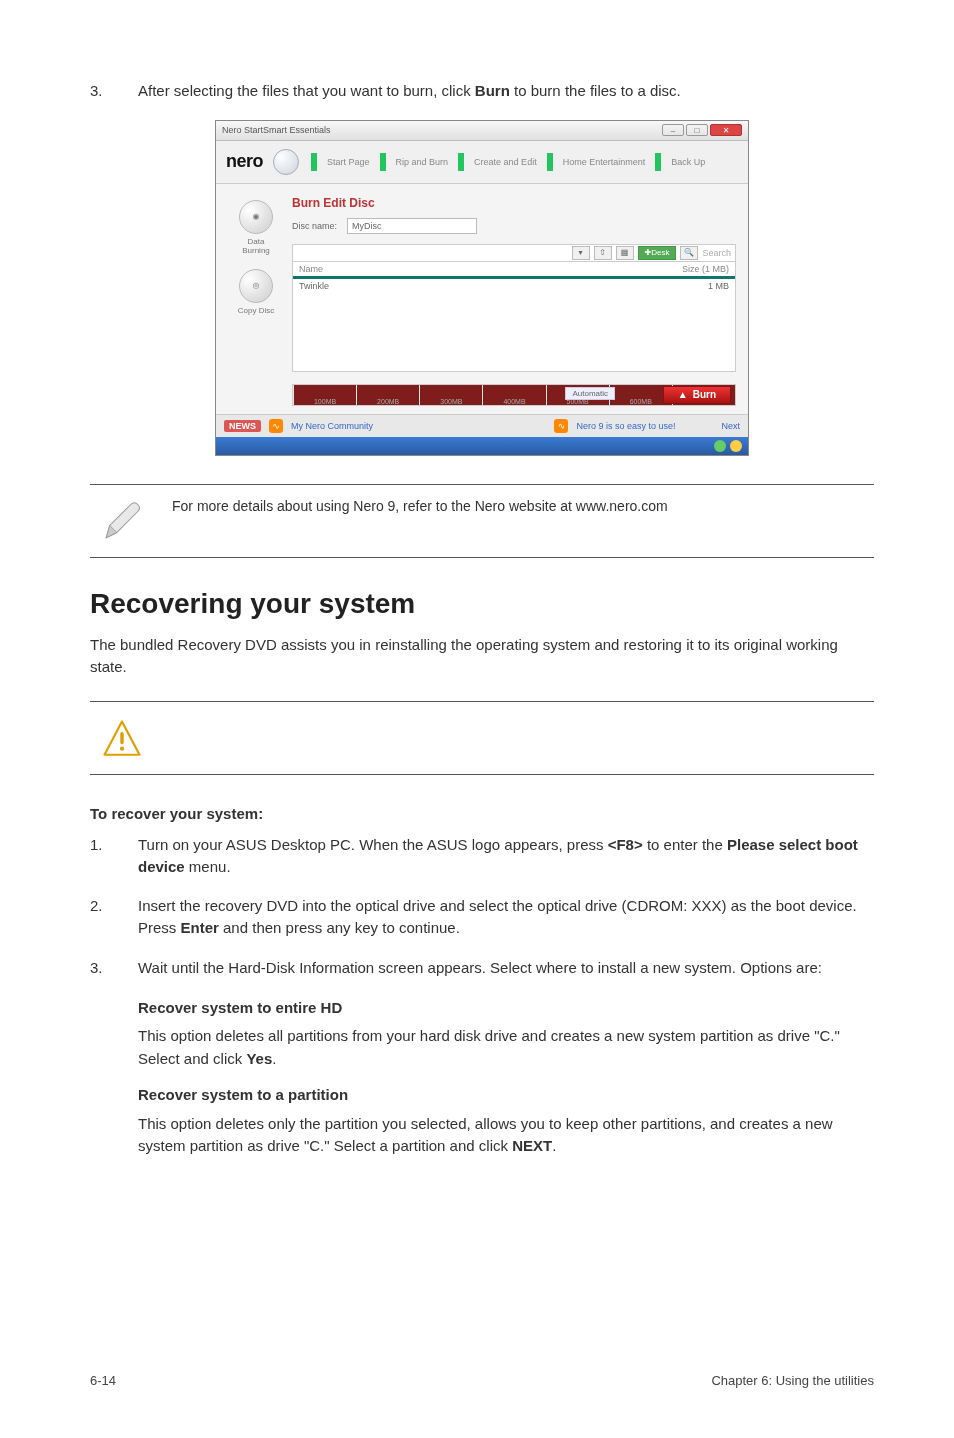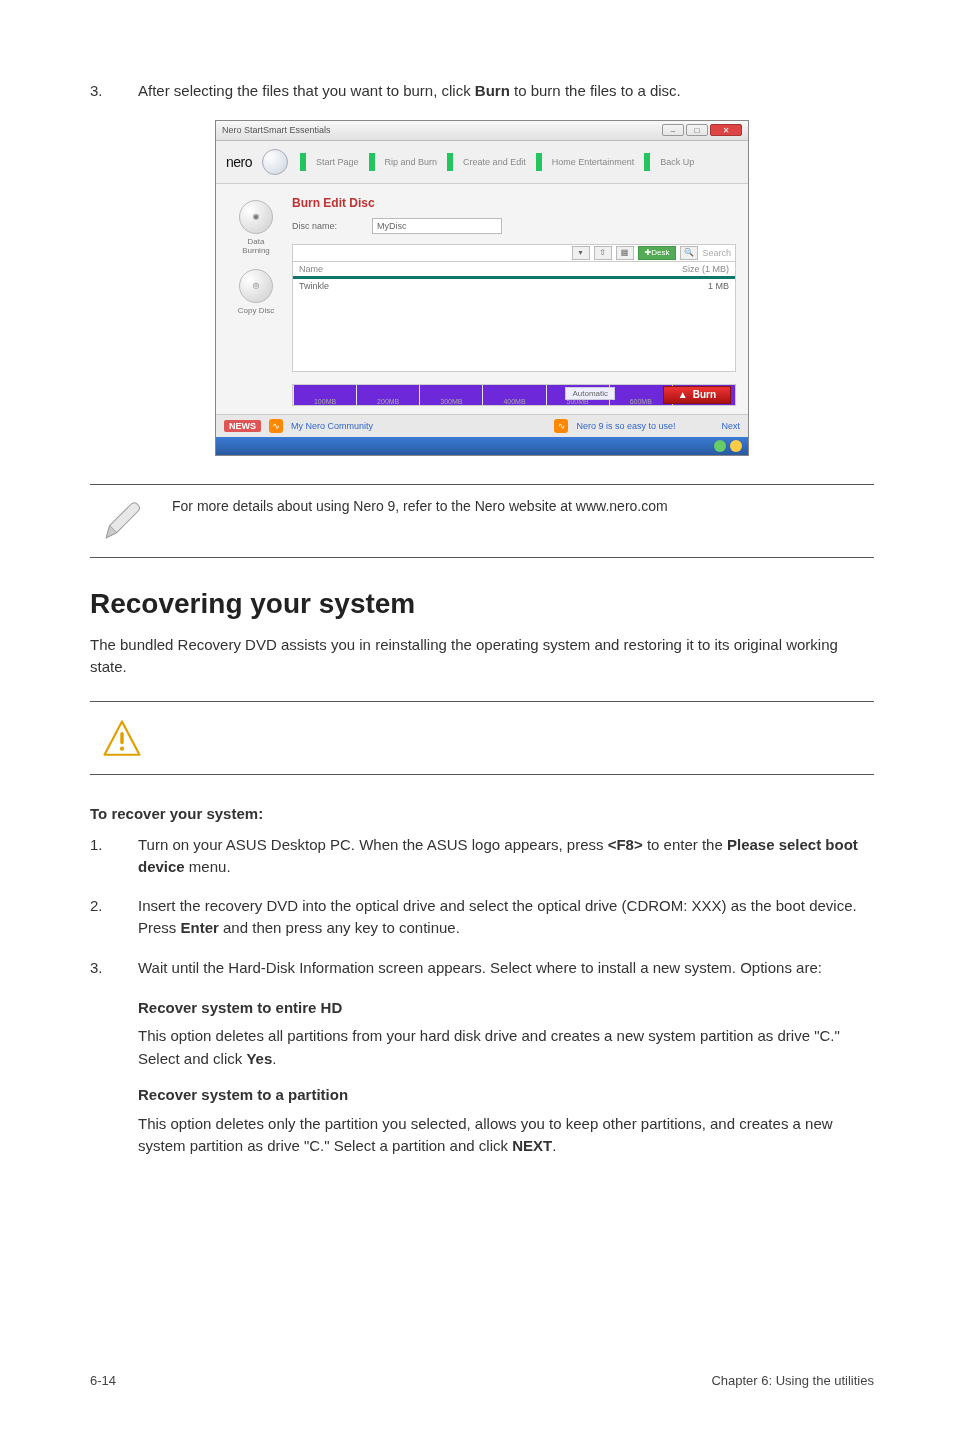--- a/index.html
+++ b/index.html
@@ -11,38 +11,38 @@
   .bold { font-weight: bold; }
   .screenshot-wrap { display: flex; justify-content: center; margin: 10px 0 28px; }
 
   
   .nero { width: 534px; border: 1px solid #888; background: #eaeaea; font-size: 10px; color: #666; position: relative; }
   .titlebar { height: 20px; background: linear-gradient(#f8f8f8,#e0e0e0); border-bottom: 1px solid #bbb; display: flex; align-items: center; padding: 0 6px; font-size: 9px; color: #555; }
   .titlebar .wbtns { margin-left: auto; display: flex; gap: 2px; }
   .wbtn { width: 22px; height: 12px; border: 1px solid #999; border-radius: 2px; font-size: 8px; display:flex; align-items:center; justify-content:center; }
   .wbtn.close { background: #d44; color:#fff; border-color:#a33; width: 32px; }
   .htabs { display: flex; align-items:center; padding: 8px 10px; gap: 0; background: #f0f0f0; border-bottom: 1px solid #ccc; }
-  .logo { font-weight: normal; font-size: 14px; color: #111; margin-right: 10px; letter-spacing: -0.5px; }
+  .logo { font-weight: bold; font-size: 18px; color: #111; margin-right: 10px; letter-spacing: -0.5px; }
   .globe { width: 26px; height: 26px; border-radius: 50%; background: radial-gradient(circle at 30% 30%, #fff, #c9d4de); border: 1px solid #aab; margin-right: 12px; }
   .htab { padding: 4px 10px; border-left: 6px solid #22c55e; font-size: 9px; color: #888; }
   .nbody { display: flex; background: #f4f4f4; padding: 12px 12px 8px 4px; }
   .side { width: 72px; display:flex; flex-direction:column; align-items:center; gap: 14px; padding-top: 4px; }
   .sicon { width: 42px; text-align:center; font-size:8px; color:#777; }
   .sicon .g { width: 34px; height: 34px; margin: 0 auto 3px; border-radius: 50%; background: radial-gradient(circle at 30% 30%, #fff, #ccc); border:1px solid #bbb; display:flex; align-items:center; justify-content:center; }
   .mainp { flex:1; }
   .bdd { font-size: 12px; font-weight: bold; color: #b33; margin-bottom: 8px; }
   .drow { display:flex; align-items:center; gap: 10px; font-size: 9px; margin-bottom: 10px; color:#666; }
-  .drow .fld { width: 130px; height: 16px; border:1px solid #bbb; background:#fff; padding: 0 4px; font-size:9px; display:flex; align-items:center;margin-left:25px; }
+  .drow .fld { width: 130px; height: 16px; border:1px solid #bbb; background:#fff; padding: 0 4px; font-size:9px; display:flex; align-items:center; }
   .tbar { height: 18px; background:#fff; border:1px solid #ccc; display:flex; align-items:center; justify-content:flex-end; gap:4px; padding:0 4px; font-size:9px; }
   .tbtn { width: 18px; height: 14px; border:1px solid #bbb; background:#f0f0f0; display:flex; align-items:center; justify-content:center; font-size:8px; }
   .tbtn.green { background:#5a5; color:#fff; border-color:#494; width:auto; padding:0 6px; }
   .flist { height: 110px; background:#fff; border:1px solid #ccc; border-top:none; font-size:9px; }
   .fhdr { display:flex; justify-content:space-between; padding:2px 6px; border-bottom:3px solid #0f766e; color:#888; }
   .fitm { display:flex; justify-content:space-between; padding:2px 6px; color:#666; }
-  .gauge { margin-top: 12px; height: 22px; background:#6d28d9; border:1px solid #ccc; position:relative; }
+  .gauge { margin-top: 12px; height: 22px; background:#7f1d1d; border:1px solid #ccc; position:relative; }
   .ticks { display:flex; height:100%; }
   .tick { flex:1; border-left:1px solid #e5e5e5; font-size:7px; color:#aaa; display:flex; align-items:flex-end; justify-content:center; }
   .chip { position:absolute; right:120px; top:2px; font-size:8px; background:#eef; border:1px solid #ccd; padding:1px 6px; }
   .burnbtn { position:absolute; right:4px; top:1px; height:18px; background:linear-gradient(#e33,#a11); color:#fff; border:1px solid #811; padding:0 14px; font-size:10px; font-weight:bold; display:flex; align-items:center; gap:5px; }
   .newsbar { display:flex; align-items:center; gap:8px; padding:4px 8px; background:#e8e8e8; border-top:1px solid #ccc; font-size:9px; }
   .nbadge { background:#d55; color:#fff; padding:1px 5px; font-weight:bold; border-radius:2px; }
   .rss { width:14px; height:14px; background:#f80; border-radius:3px; display:flex; align-items:center; justify-content:center; color:#fff; font-size:9px; }
   .nblue { color:#36c; }
   .footbar { height:18px; background:linear-gradient(#3a7bd5,#2a5aa0); display:flex; justify-content:flex-end; align-items:center; padding:0 6px; gap:4px; }
   .fdot { width:12px; height:12px; border-radius:50%; }

